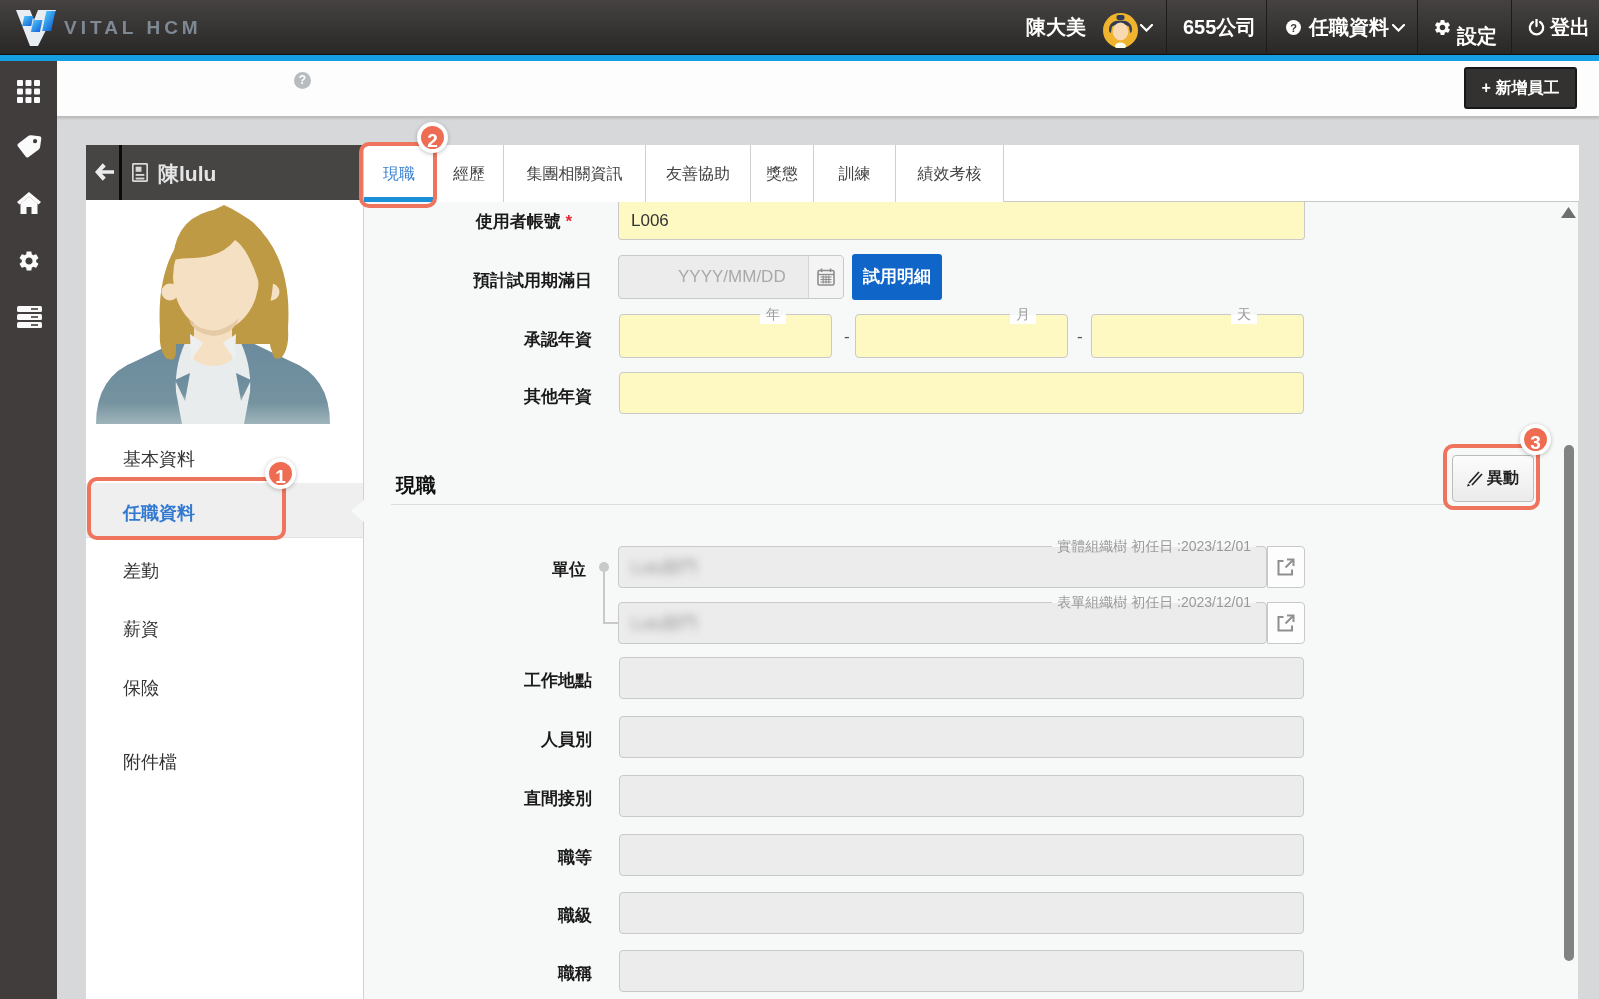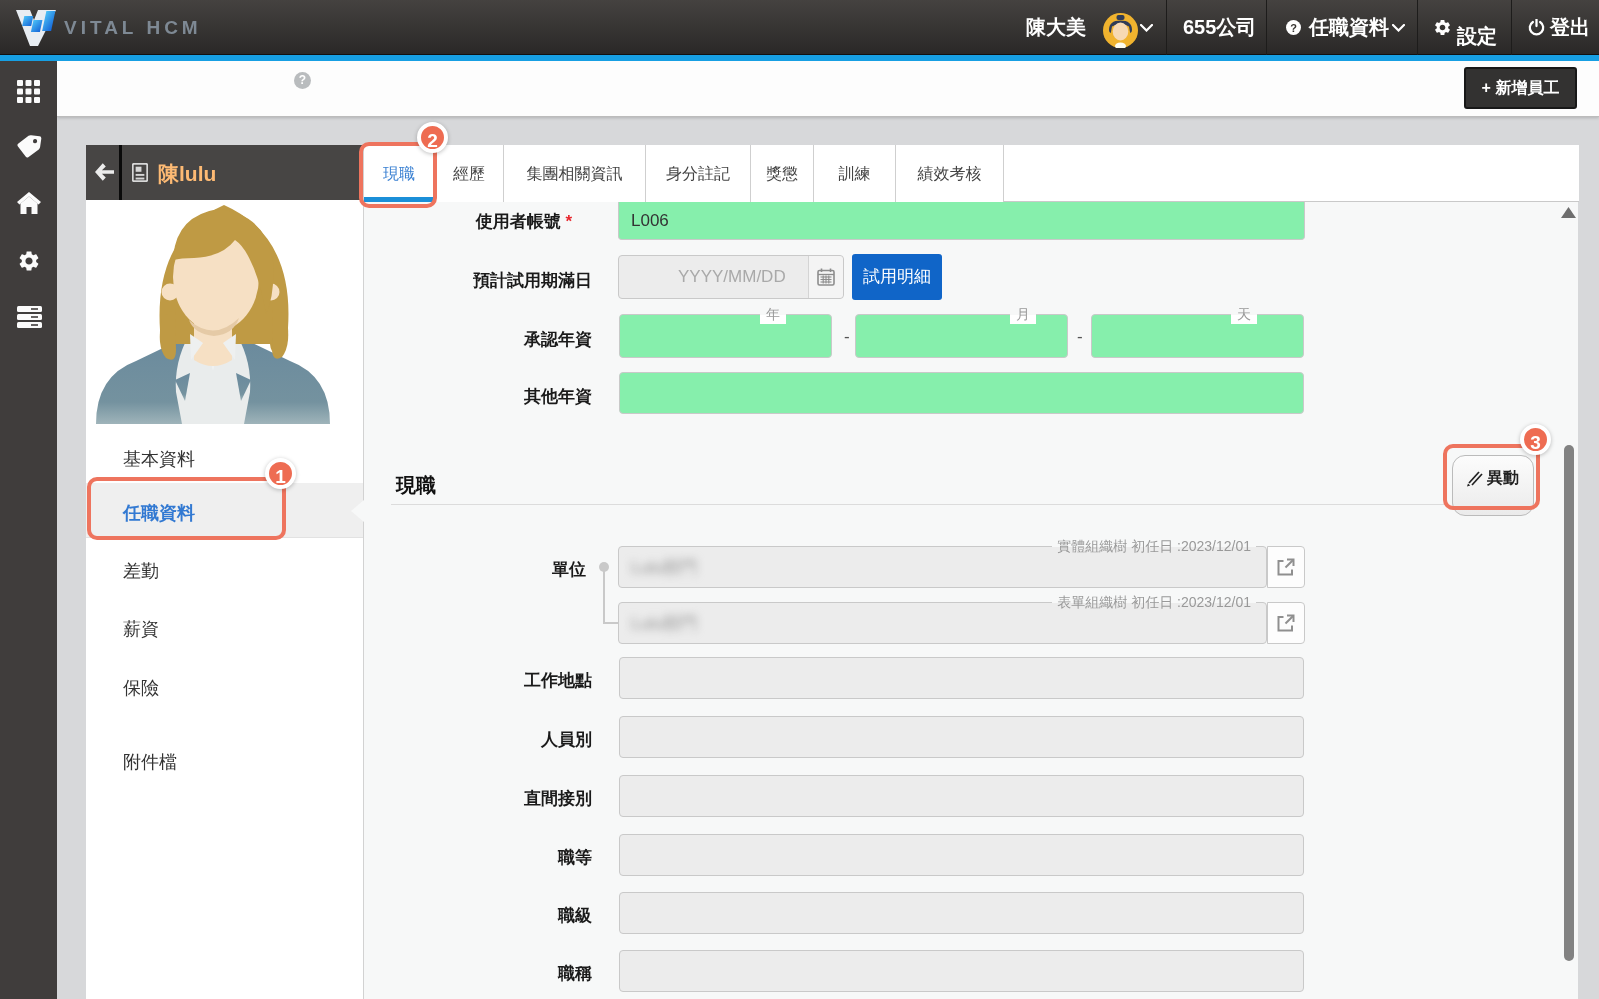--- a/index.html
+++ b/index.html
@@ -30,40 +30,40 @@
     text-align:center; line-height:38px; }
 
   
   #sidebar { position:absolute; left:0; top:55px; width:57px; height:944px; background:#403d3c; z-index:6; }
   .sideicon { position:absolute; left:17px; }
 
   
   #leftpanel { position:absolute; left:86px; top:145px; width:277px; height:854px; background:#fff; z-index:2; }
   #lp-head { position:absolute; left:0; top:0; width:277px; height:55px; background:#474544; }
   #lp-divider { position:absolute; left:33px; top:0; width:3px; height:55px; background:#0a0a0a; }
-  #lp-name { position:absolute; left:72px; top:15px; color:#fdba74; font-size:21px; font-weight:bold; }
+  #lp-name { position:absolute; left:72px; top:15px; color:#e5e5e5; font-size:21px; font-weight:bold; }
   #rightpanel { position:absolute; left:363px; top:145px; width:1215px; height:854px; background:#f7f8f8;
     border-left:1px solid #d2d2d2; z-index:1; }
   #tabbar { position:absolute; left:0; top:0; width:1215px; height:57px; background:#fff;
     border-bottom:1px solid #c9c9c9; }
   .tab { position:absolute; top:0; height:57px; text-align:center; line-height:57px; font-size:16px;
     color:#444; border-right:1px solid #cfcfcf; background:#fff; }
   .tab.active { color:#3a80d2; }
   .tab.active:after { content:""; position:absolute; left:0; bottom:0; width:100%; height:5px; background:#1b8fd8; }
 
   
   .menuitem { position:absolute; left:37px; font-size:18px; color:#333; }
   #menu-active-bg { position:absolute; left:0; top:338px; width:277px; height:55px; background:#efefef;
     border-bottom:1px solid #e2e2e2; }
   #menu-notch { position:absolute; left:351px; top:500px; width:0; height:0;
     border-top:11px solid transparent; border-bottom:11px solid transparent; border-right:13px solid #f7f8f8; z-index:3;}
 
   
   .flabel { position:absolute; width:160px; text-align:right; font-size:17px; font-weight:bold; color:#1a1a1a; }
-  .finput { position:absolute; background:#86efac; border:1px solid #c9c9c9; border-radius:4px;
+  .finput { position:absolute; background:#fef9c3; border:1px solid #c9c9c9; border-radius:4px;
     font-size:17px; color:#333; padding-left:12px; display:flex; align-items:center; }
   .finput.disabled { background:#ececec; }
   .red { color:#e8262d; }
   .floatlab { position:absolute; font-size:14px; color:#999; background:transparent; z-index:2; }
 
   
   .annbox { position:absolute; border:4px solid #ee745e; border-radius:10px; z-index:20; }
   .annbadge { position:absolute; width:31px; height:31px; border-radius:50%; background:#ee6c52;
     border:4px solid #fff; color:#fff; font-size:19px; font-weight:bold; text-align:center;
     line-height:30px; z-index:21; box-shadow:0 1px 4px rgba(0,0,0,.25); }
@@ -223,21 +223,21 @@
     <path d="M87,60 Q89,16 132,9 Q180,14 187,62 Q189,95 180,114 Q174,80 165,62 Q158,46 149,40 Q136,57 108,58 Q95,58 87,60 Z" fill="#bf9a44"></path>
   </svg>
 </div>
 <div id="menu-notch"></div>
 
 <div id="rightpanel">
   <div id="tabbar">
     <div class="tab active" style="left:0; width:71px;">現職</div>
     <div class="tab" style="left:71px; width:69px;">經歷</div>
     <div class="tab" style="left:140px; width:142px;">集團相關資訊</div>
-    <div class="tab" style="left:282px; width:105px;">身分註記</div>
+    <div class="tab" style="left:282px; width:105px;">友善協助</div>
     <div class="tab" style="left:387px; width:63px;">獎懲</div>
     <div class="tab" style="left:450px; width:82px;">訓練</div>
     <div class="tab" style="left:532px; width:108px;">績效考核</div>
   </div>
 
   <div class="flabel" style="left:48px; top:65px;">使用者帳號 <span class="red">*</span></div>
   <div class="finput" style="left:254px; top:57px; width:687px; height:38px; border-top-left-radius:0; border-top-right-radius:0; border-top:none;">L006</div>
 
   <div class="flabel" style="left:48px; top:124px; width:180px;">預計試用期滿日</div>
   <div class="finput disabled" style="left:254px; top:110px; width:226px; height:44px;"></div>
@@ -250,38 +250,38 @@
     <line x1="1" y1="6.5" x2="17" y2="6.5" stroke="#8d8d8d" stroke-width="1.3"></line>
     <g stroke="#8d8d8d" stroke-width="1.1">
       <line x1="3.5" y1="9" x2="14.5" y2="9"></line>
         <line x1="3.5" y1="11.5" x2="14.5" y2="11.5"></line>
         <line x1="3.5" y1="14" x2="14.5" y2="14"></line>
       <line x1="6.2" y1="7.5" x2="6.2" y2="15.5"></line>
         <line x1="9" y1="7.5" x2="9" y2="15.5"></line>
         <line x1="11.8" y1="7.5" x2="11.8" y2="15.5"></line>
     </g>
   </svg>
-  <div style="position:absolute; left:488px; top:109px; width:90px; height:46px; background:#1065c8; border-radius:3px; color:#fff; font-size:17px; font-weight:normal; text-align:center; line-height:46px;">試用明細</div>
+  <div style="position:absolute; left:488px; top:109px; width:90px; height:46px; background:#1065c8; border-radius:3px; color:#fff; font-size:17px; font-weight:bold; text-align:center; line-height:46px;">試用明細</div>
 
   <div class="flabel" style="left:68px; top:183px;">承認年資</div>
   <div class="finput" style="left:255px; top:169px; width:213px; height:44px;"></div>
   <div class="floatlab" style="left:396px; top:161px; padding:0 6px; background:linear-gradient(#f7f8f8 50%,#fff 50%);">年</div>
   <div style="position:absolute; left:480px; top:182px; font-size:17px; color:#555;">-</div>
   <div class="finput" style="left:491px; top:169px; width:213px; height:44px;"></div>
   <div class="floatlab" style="left:646px; top:161px; padding:0 6px; background:linear-gradient(#f7f8f8 50%,#fff 50%);">月</div>
   <div style="position:absolute; left:713px; top:182px; font-size:17px; color:#555;">-</div>
   <div class="finput" style="left:727px; top:169px; width:213px; height:44px;"></div>
   <div class="floatlab" style="left:867px; top:161px; padding:0 6px; background:linear-gradient(#f7f8f8 50%,#fff 50%);">天</div>
 
   <div class="flabel" style="left:68px; top:240px;">其他年資</div>
   <div class="finput" style="left:255px; top:227px; width:685px; height:42px;"></div>
 
   <div style="position:absolute; left:32px; top:327px; font-size:20px; font-weight:bold; color:#111;">現職</div>
   <div style="position:absolute; left:27px; top:359px; width:1053px; height:1px; background:#dcdcdc;"></div>
-  <div id="chbtn" style="position:absolute; left:1088px; top:310px; width:82px; height:61px; background:linear-gradient(#fcfcfc,#ebebeb); border:1px solid #bbb; border-radius:13px;">
+  <div id="chbtn" style="position:absolute; left:1088px; top:310px; width:82px; height:47px; background:linear-gradient(#fcfcfc,#ebebeb); border:1px solid #bbb; border-radius:4px;">
     <svg class="abs" style="left:12px; top:13px;" width="18" height="18" viewBox="0 0 18 18">
       <path d="M4,14 L14,3" stroke="#222" stroke-width="1.7" fill="none"></path>
       <path d="M7,16 L17,5" stroke="#222" stroke-width="1.7" fill="none"></path>
       <path d="M2,17.5 L5.2,16.5 L3,14.5 Z" fill="#222"></path>
     </svg>
     <span style="position:absolute; left:34px; top:12px; font-size:16px; font-weight:bold; color:#222;">異動</span>
   </div>
 
   <div class="flabel" style="left:62px; top:413px;">單位</div>
   <div style="position:absolute; left:235px; top:417px; width:10px; height:10px; border-radius:50%; background:#c9c9c9;"></div>

